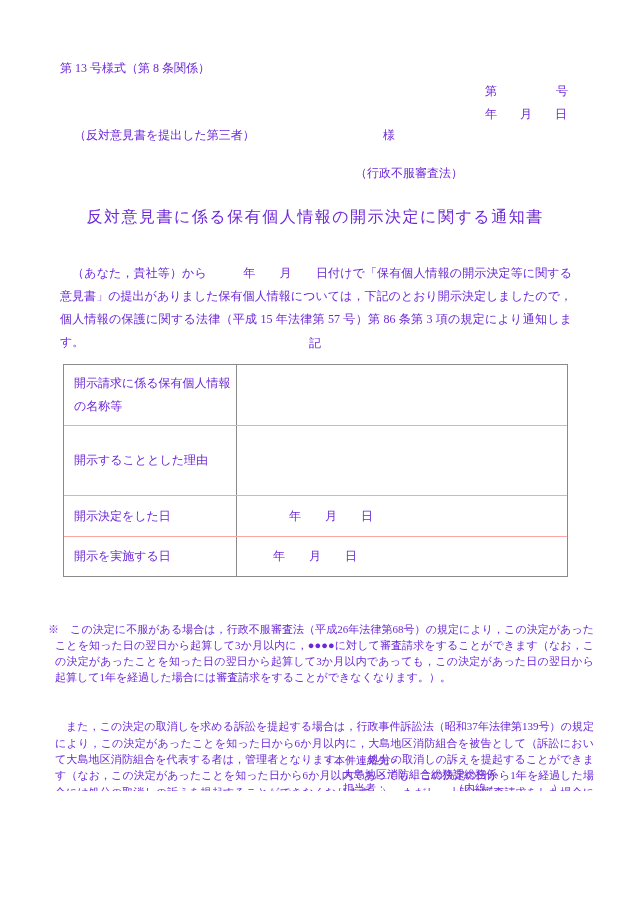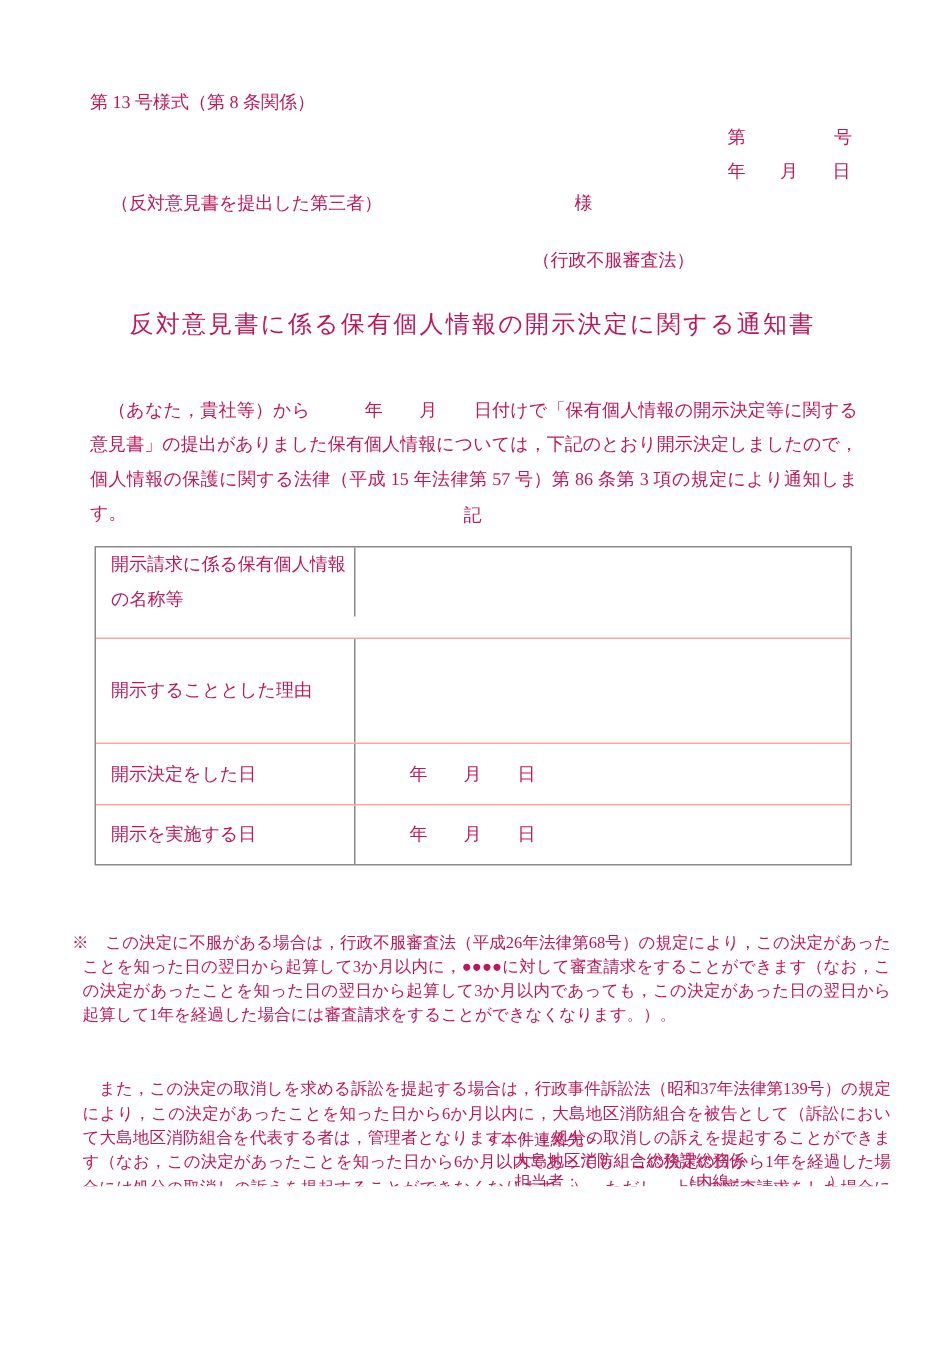--- a/index.html
+++ b/index.html
@@ -1,38 +1,38 @@
 <!DOCTYPE html>
 <html><head>
 <meta charset="utf-8">
 <style>
   html,body{margin:0;padding:0;background:#ffffff;}
   .page{
     position:relative;width:630px;height:791px;background:#ffffff;overflow:hidden;
-    font-family:"Liberation Serif","DejaVu Serif",serif;color:#be185d;
+    font-family:"Liberation Serif","DejaVu Serif",serif;color:#6d28d9;
   }
   .abs{position:absolute;line-height:1.35;}
   .fs12{font-size:12px;}
   .fs11{font-size:11px;}
   .form-style{left:60px;top:60px;}
   .doc-no{left:485px;top:83px;width:83px;display:flex;justify-content:space-between;}
   .date-line{left:485px;top:106px;width:82px;display:flex;justify-content:space-between;}
   .recipient-label{left:48px;top:127px;margin-left:26px;}
   .recipient-honorific{left:383px;top:127px;}
   .agency{left:355px;top:165px;}
   .doc-title{left:0;right:0;top:206px;text-align:center;font-size:16px;letter-spacing:1.5px;}
   .body-par{left:60px;top:262px;width:512px;line-height:23px;text-align:justify;text-justify:inter-ideograph;}
   .record-heading{left:0;right:0;top:335px;text-align:center;}
   .info-table{
     left:63px;top:364px;width:505px;height:213px;border:1px solid #8a8a8a;
     box-sizing:border-box;display:flex;flex-direction:column;
   }
   .trow{display:flex;box-sizing:border-box;}
   .trow + .trow{border-top:1px solid #fca5a5;}
-  .r1{height:60px;flex-direction:column;} .r2{height:70px;} .r3{height:41px;} .r4{height:40px;}
+  .r1{height:60px;} .r2{height:70px;} .r3{height:41px;gap:16px;} .r4{height:40px;}
   .tlabel{
     width:173px;box-sizing:border-box;border-right:1px solid #8a8a8a;
     padding:0 4px 0 10px;display:flex;align-items:center;line-height:23px;font-size:12px;
   }
   .tvalue{flex:1;display:flex;align-items:center;padding-left:36px;font-size:12px;}
   .notes{left:55px;top:588px;width:539px;line-height:16.3px;text-align:justify;text-justify:inter-ideograph;}
   .notes p{margin:0;}
   .notes .hang{text-indent:-7px;}
   .contact{left:323px;top:753px;line-height:14px;}
   .contact .ind{margin-left:20px;}

